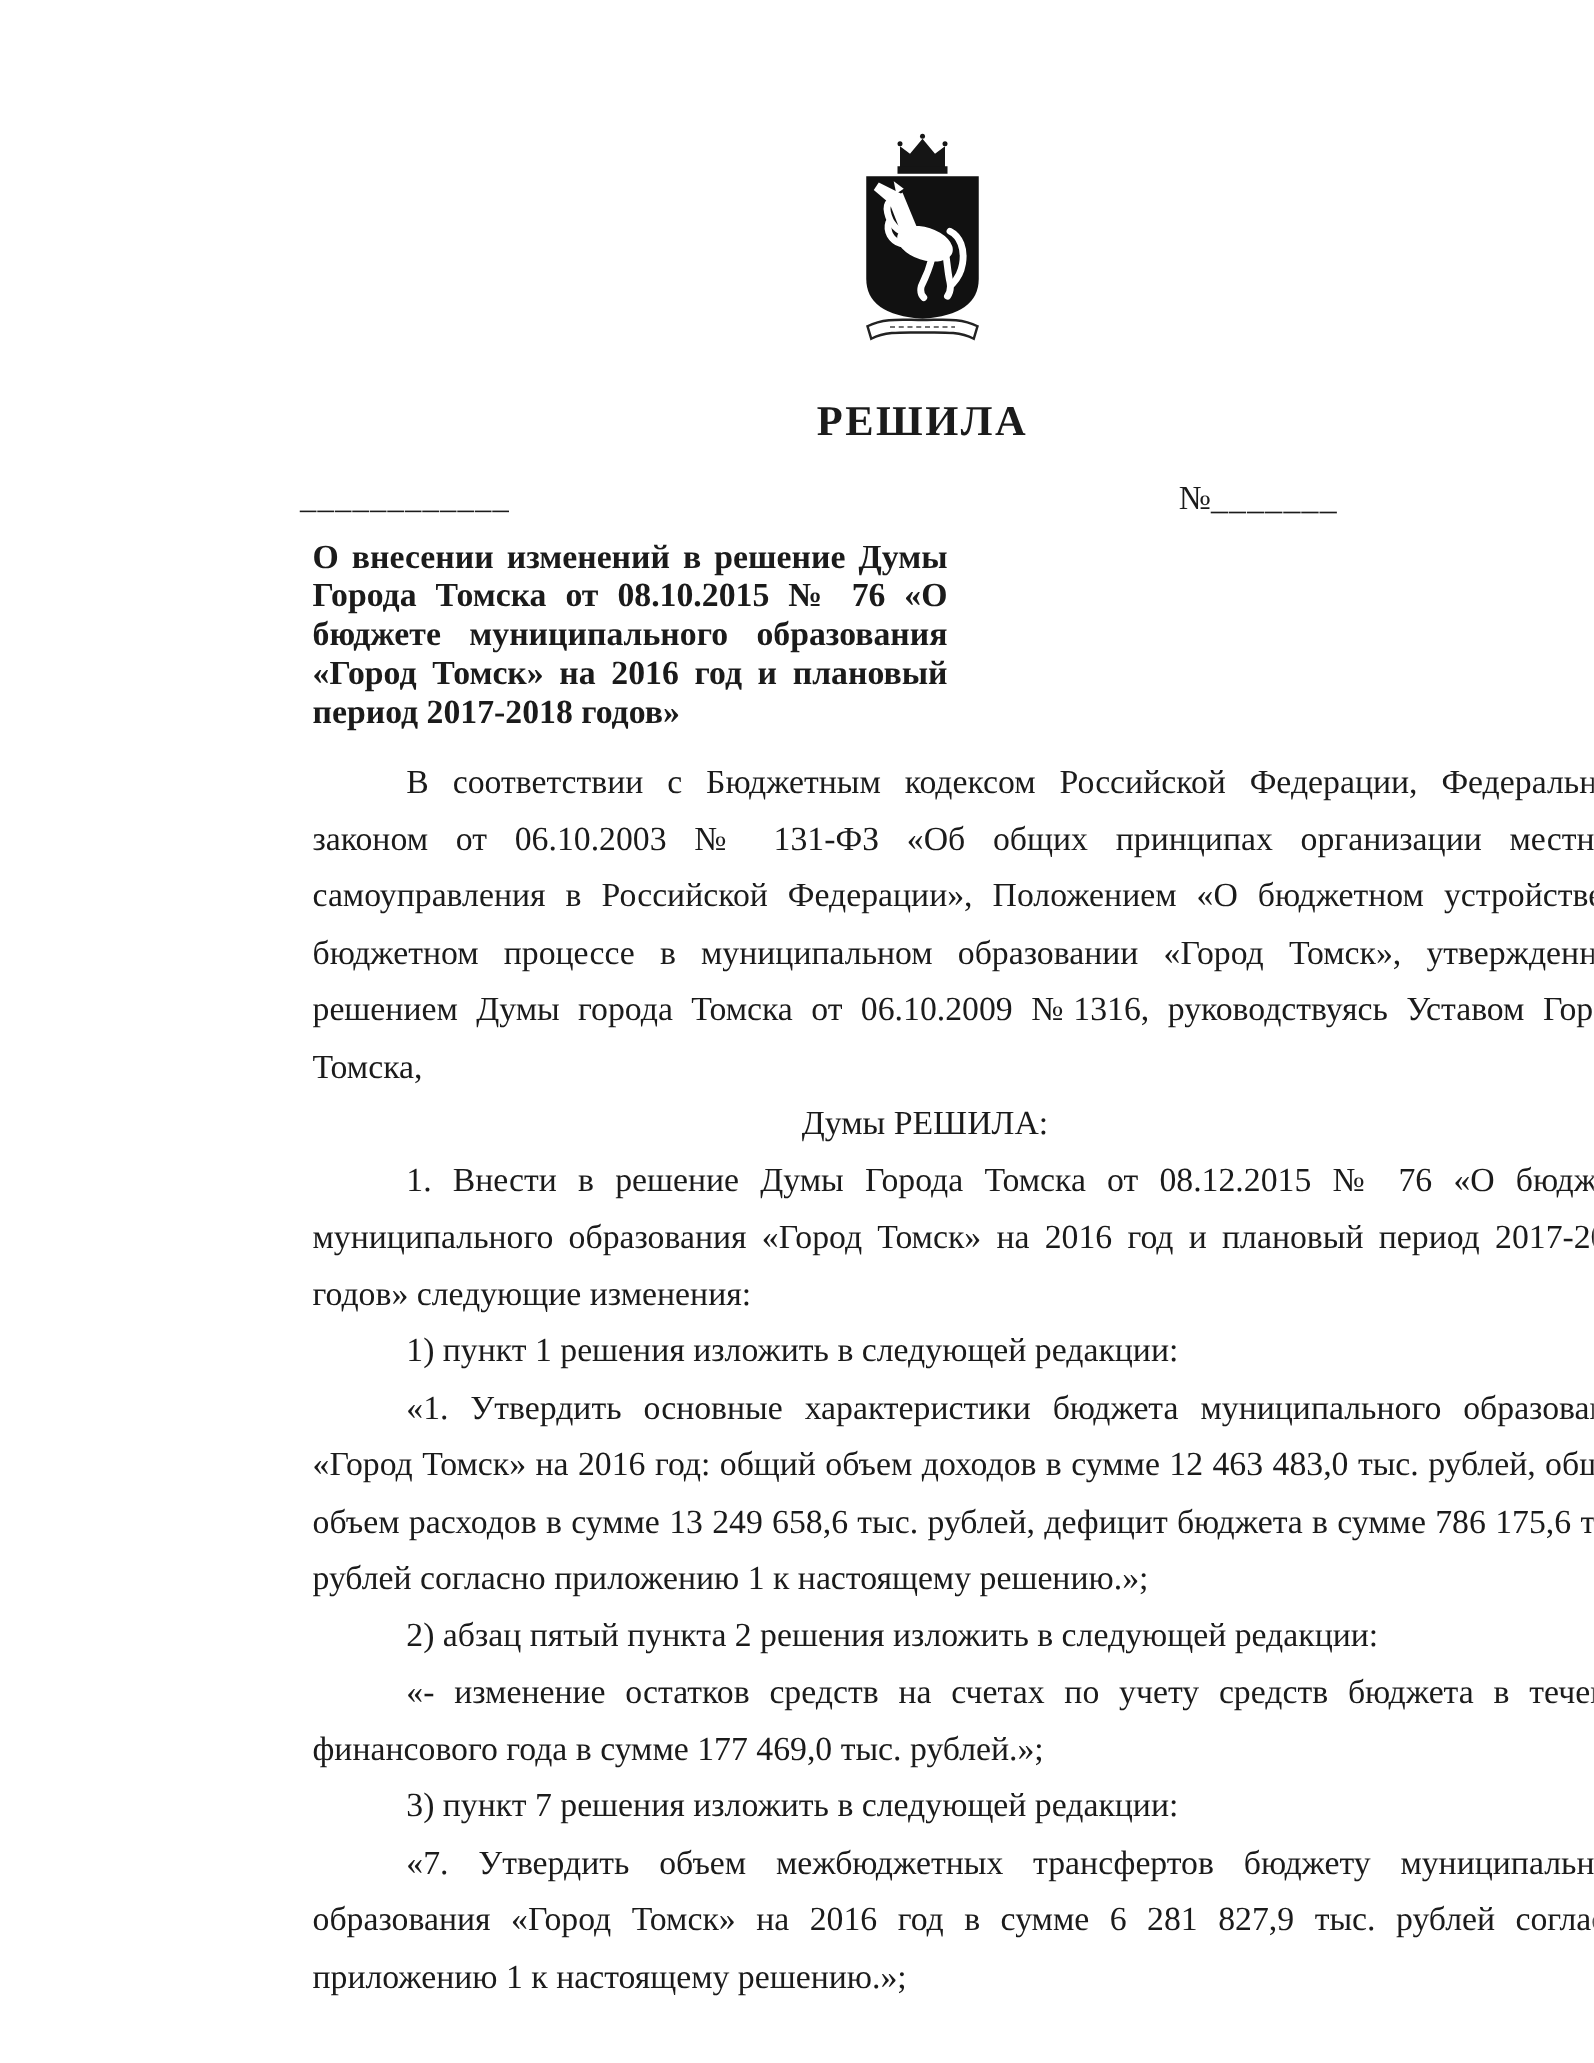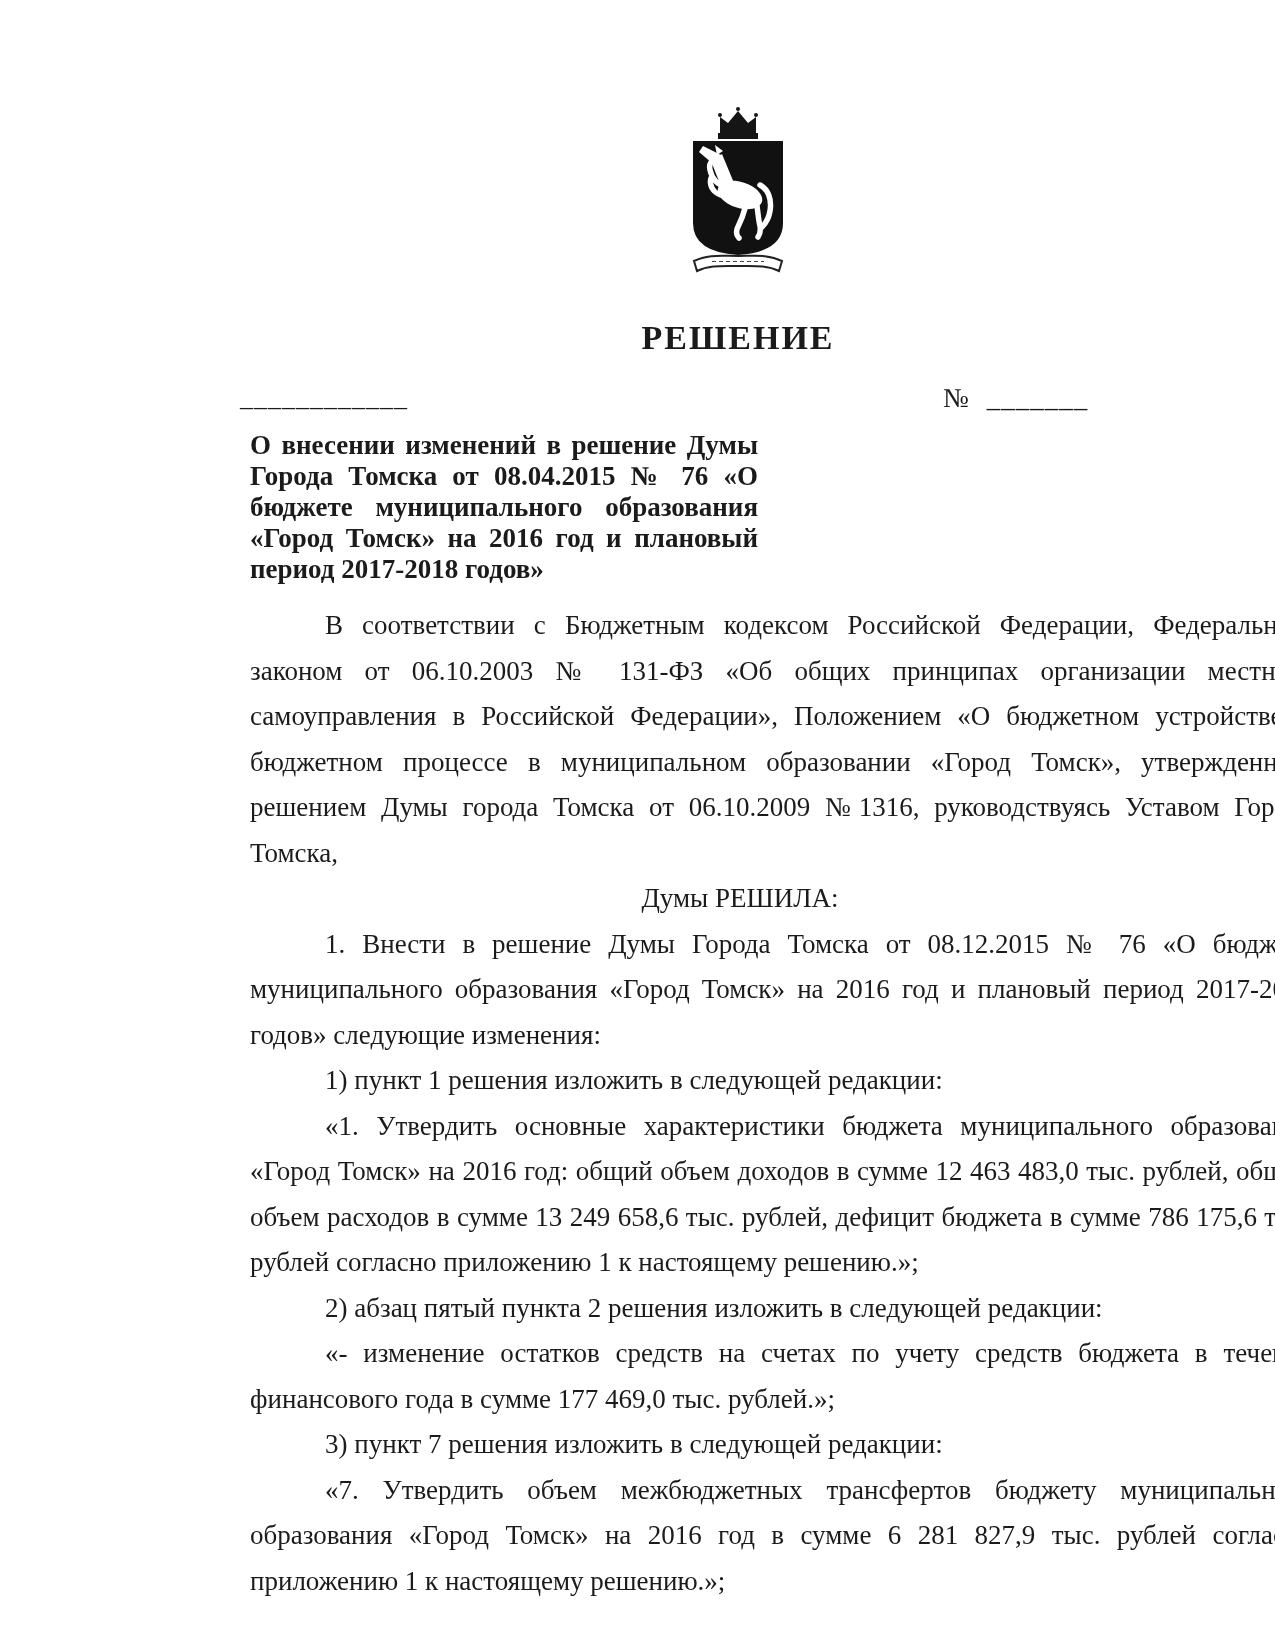--- a/index.html
+++ b/index.html
@@ -52,21 +52,21 @@
     letter-spacing: 1px;
     white-space: nowrap;
   }
   .number-block {
     position: absolute;
     top: 383px;
     left: 943px;
     font-size: 27px;
     white-space: nowrap;
   }
-  .number-block .num-line { margin-left: 18px; letter-spacing: 1px; }
+  .number-block .num-line { margin-left: 0; letter-spacing: 1px; }
 
   .subject {
     position: absolute;
     top: 430px;
     left: 250px;
     width: 508px;
     font-weight: 700;
     font-size: 27px;
     line-height: 31px;
     text-align: justify;
@@ -121,28 +121,28 @@
         <path d="M70,97 C72,107 72,115 74,123 C75,128 74,131 72,134"></path>
         <path d="M74,82 C82,86 86,96 84,108 C83,114 80,120 76,124"></path>
       </g>
       <g>
         <path d="M8,158 C22,151 36,153 52,153 C68,153 82,151 96,158 L93,168 C81,162 68,163 52,163 C36,163 23,162 11,168 Z" fill="#ffffff" stroke="#222222" stroke-width="2"></path>
         <line x1="26" y1="158.5" x2="78" y2="158.5" stroke="#444444" stroke-width="1.2" stroke-dasharray="4 3"></line>
       </g>
     </svg>
   </div>
 
-  <div class="doc-title">РЕШЕНИЕ</div>
+  <div class="doc-title">РЕШИЛА</div>
 
   <div class="date-line">____________</div>
   <div class="number-block">
     <span>№</span><span class="num-line">_______</span>
   </div>
 
-  <div class="subject">О внесении изменений в решение Думы Города Томска от 08.04.2015 № 76 «О бюджете муниципального образования «Город Томск» на 2016 год и плановый период 2017-2018 годов»</div>
+  <div class="subject">О внесении изменений в решение Думы Города Томска от 08.10.2015 № 76 «О бюджете муниципального образования «Город Томск» на 2016 год и плановый период 2017-2018 годов»</div>
 
   <div class="body-text">
     <p>В соответствии с Бюджетным кодексом Российской Федерации, Федеральным законом от 06.10.2003 № 131-ФЗ «Об общих принципах организации местного самоуправления в Российской Федерации», Положением «О бюджетном устройстве и бюджетном процессе в муниципальном образовании «Город Томск», утвержденным решением Думы города Томска от 06.10.2009 №1316, руководствуясь Уставом Города Томска,</p>
     <p class="resolved">Думы РЕШИЛА:</p>
     <p>1. Внести в решение Думы Города Томска от 08.12.2015 № 76 «О бюджете муниципального образования «Город Томск» на 2016 год и плановый период 2017-2018 годов» следующие изменения:</p>
     <p>1) пункт 1 решения изложить в следующей редакции:</p>
     <p>«1. Утвердить основные характеристики бюджета муниципального образования «Город Томск» на 2016 год: общий объем доходов в сумме 12&nbsp;463&nbsp;483,0 тыс. рублей, общий объем расходов в сумме 13&nbsp;249&nbsp;658,6 тыс. рублей, дефицит бюджета в сумме 786&nbsp;175,6 тыс. рублей согласно приложению 1 к настоящему решению.»;</p>
     <p>2) абзац пятый пункта 2 решения изложить в следующей редакции:</p>
     <p>«- изменение остатков средств на счетах по учету средств бюджета в течение финансового года в сумме 177&nbsp;469,0 тыс. рублей.»;</p>
     <p>3) пункт 7 решения изложить в следующей редакции:</p>

